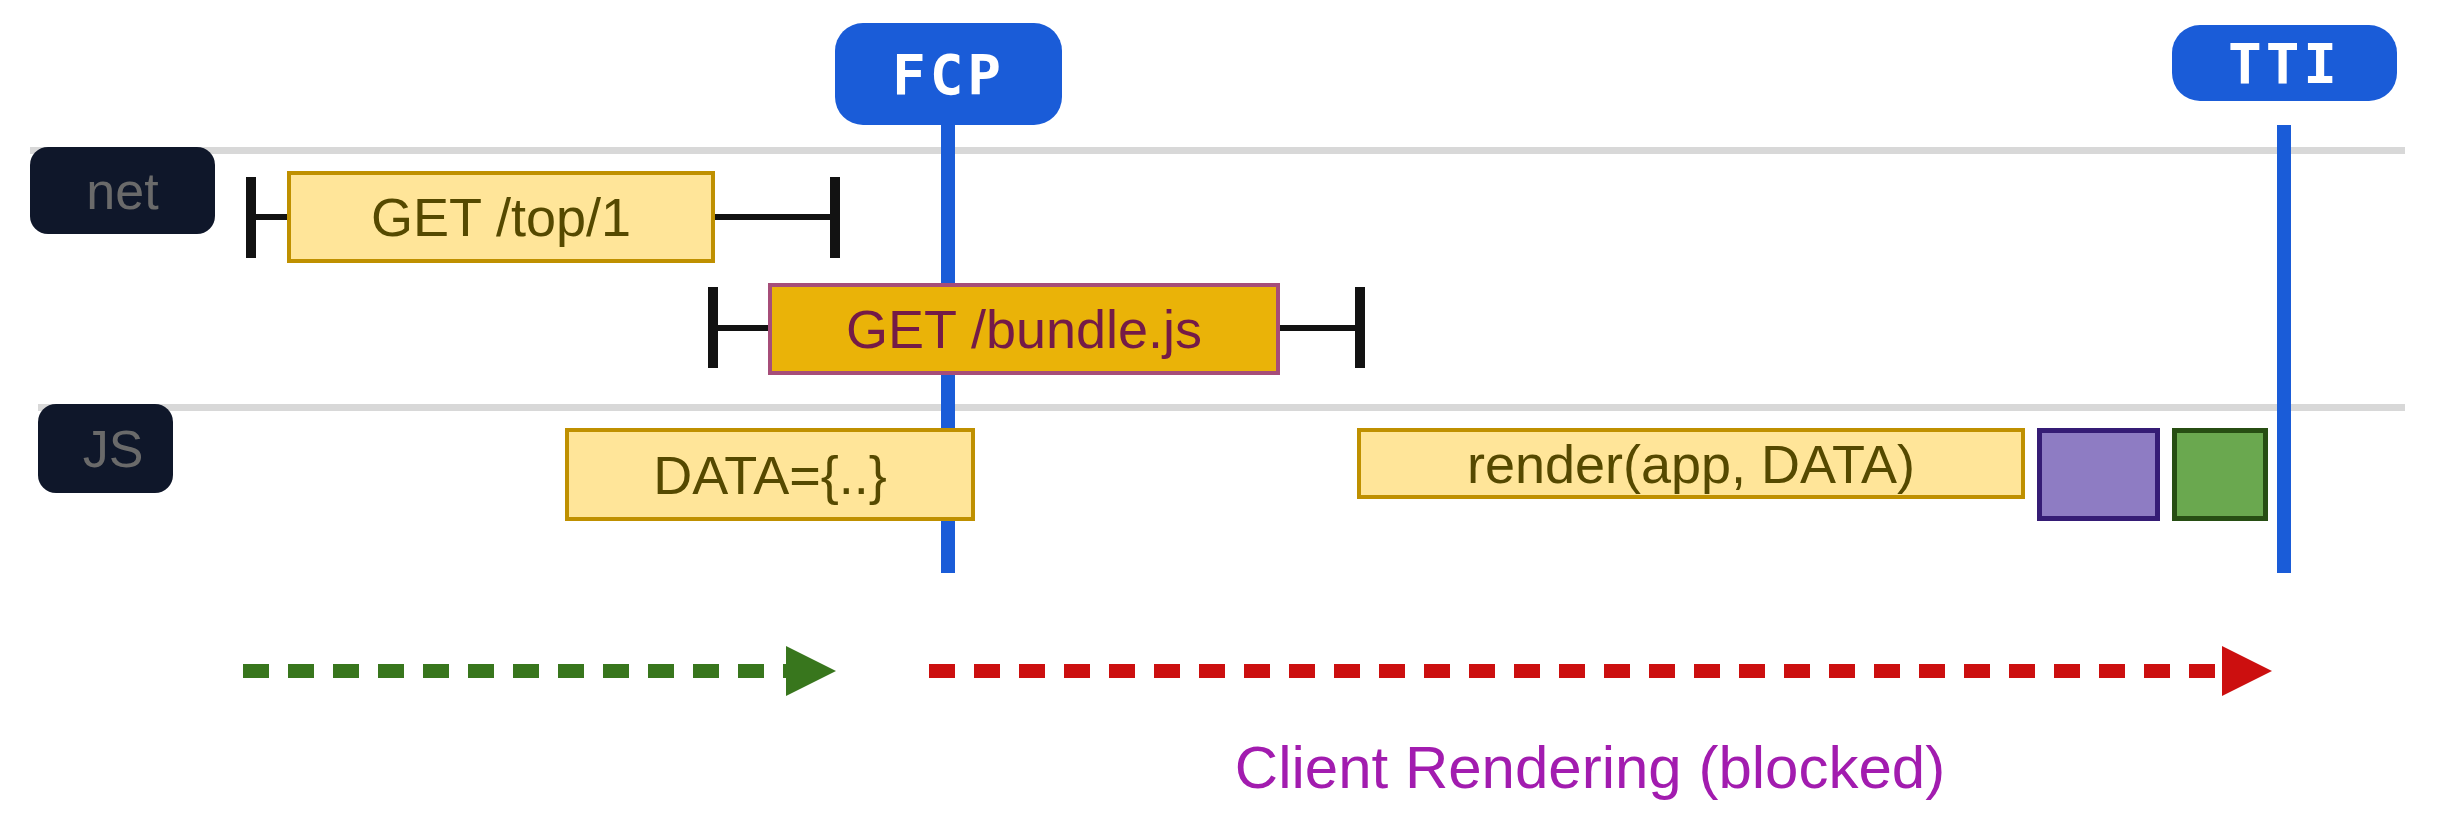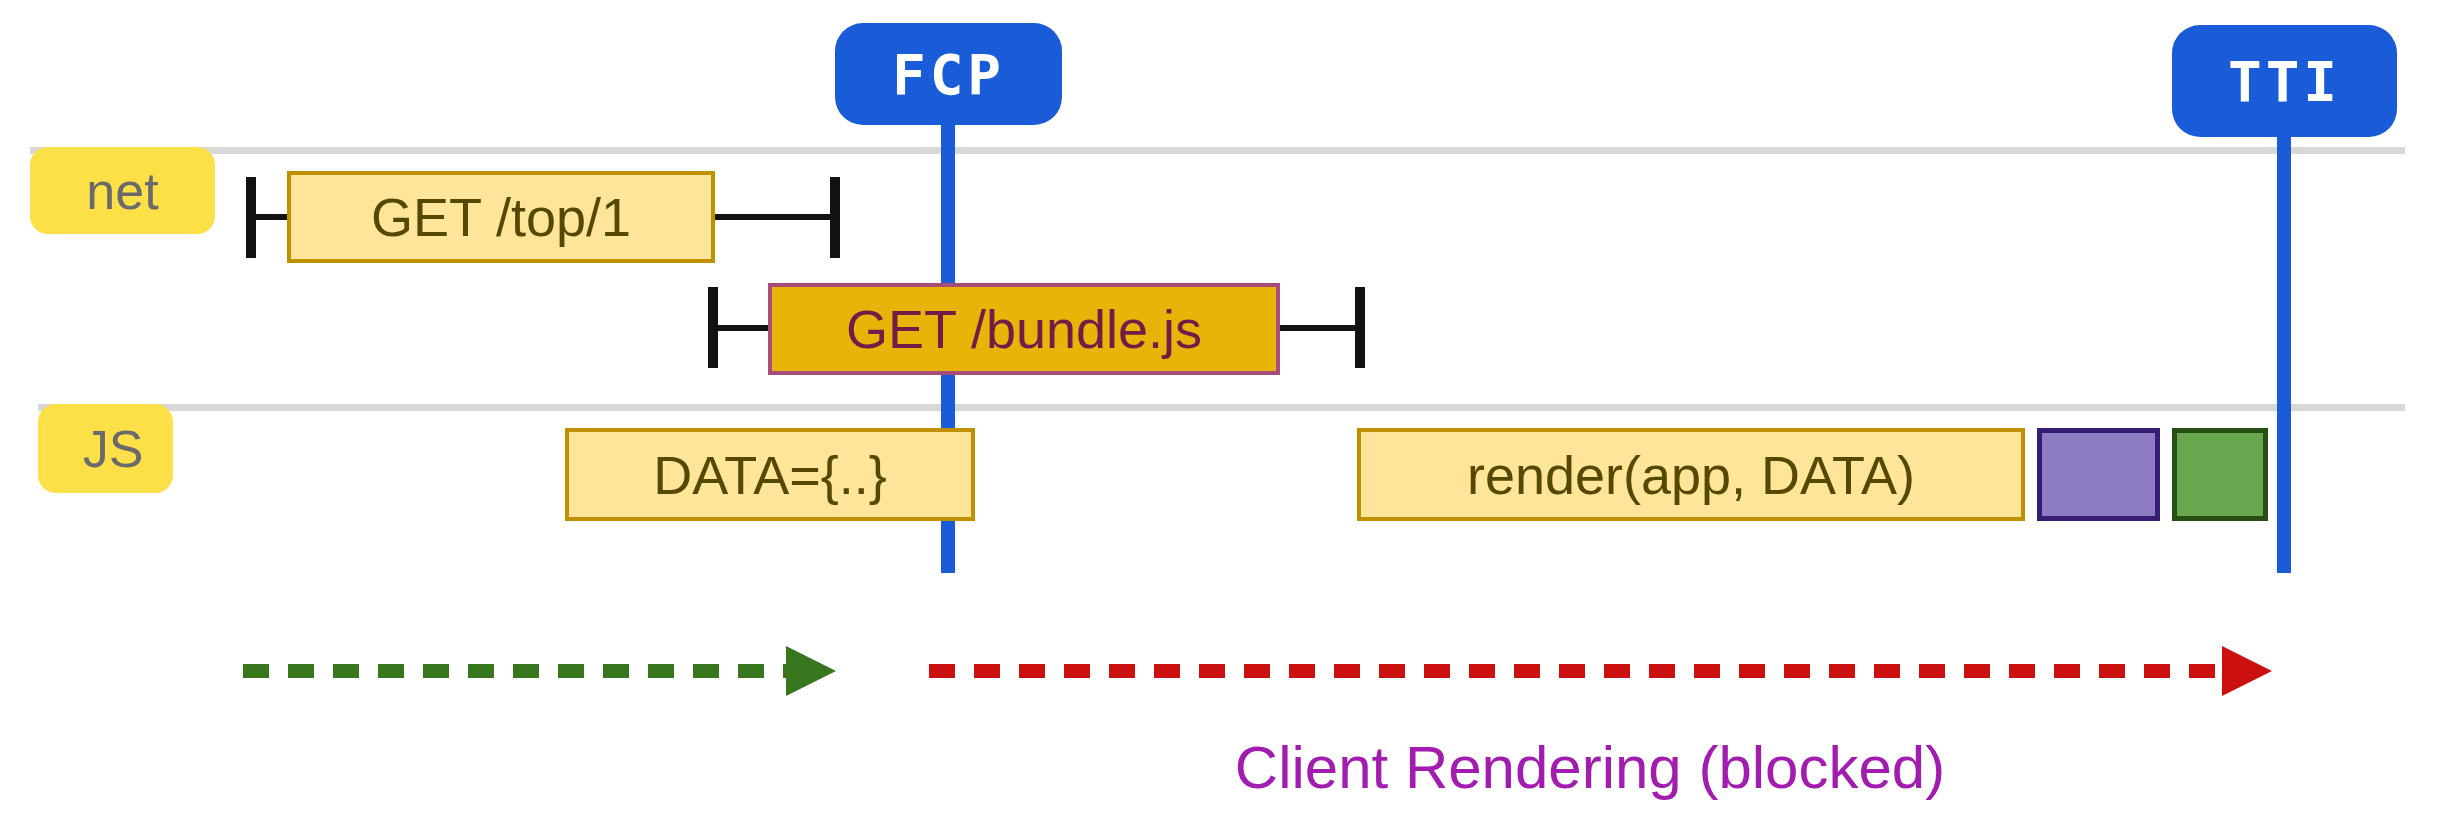--- a/index.html
+++ b/index.html
@@ -8,21 +8,21 @@
     width:2440px;height:824px;
     background:#ffffff;
     overflow:hidden;
     font-family:"Liberation Sans", sans-serif;
   }
   .abs{position:absolute;box-sizing:border-box;}
 
   
   .track{background:#d8d8d8;height:7px;}
   .lane-tab{
-    background:#fde047;border-radius:18px;
+    background:#0f172a;border-radius:18px;
     color:#6a6a6a;font-size:52px;
     display:flex;align-items:center;justify-content:center;
   }
 
   
   .badge{
     background:#1a5cd8;border-radius:28px;
     color:#ffffff;
     font-family:"DejaVu Sans Mono", monospace;
     font-weight:bold;font-size:56px;letter-spacing:4px;
@@ -80,30 +80,30 @@
   <div class="abs evtbox yellow" style="left:287px;top:171px;width:428px;height:92px;">
     <span>GET /top/1</span>
   </div>
   <div class="abs evtbox pink" style="left:768px;top:283px;width:512px;height:92px;">
     <span>GET /bundle.js</span>
   </div>
 
   <div class="abs evtbox yellow" style="left:565px;top:428px;width:410px;height:93px;">
     <span>DATA={..}</span>
   </div>
-  <div class="abs evtbox yellow" style="left:1357px;top:428px;width:668px;height:93px;">
+  <div class="abs evtbox yellow" style="left:1357px;top:428px;width:668px;height:71px;">
     <span>render(app, DATA)</span>
   </div>
   <div class="abs evtbox purple" style="left:2037px;top:428px;width:123px;height:93px;"></div>
   <div class="abs evtbox green" style="left:2172px;top:428px;width:96px;height:93px;"></div>
 
   <div class="abs badge" style="left:835px;top:23px;width:227px;height:102px;">
     <span>FCP</span>
   </div>
-  <div class="abs badge" style="left:2172px;top:25px;width:225px;height:112px;">
+  <div class="abs badge" style="left:2172px;top:25px;width:225px;height:76px;">
     <span>TTI</span>
   </div>
 
   <svg class="abs" style="left:0;top:0;" width="2440" height="824" viewBox="0 0 2440 824">
     <line x1="243" y1="671" x2="786" y2="671" stroke="#38761d" stroke-width="14" stroke-dasharray="26 19"></line>
     <polygon points="836,671 786,646 786,696" fill="#38761d"></polygon>
     <line x1="929" y1="671" x2="2222" y2="671" stroke="#cc0f0f" stroke-width="14" stroke-dasharray="26 19"></line>
     <polygon points="2272,671 2222,646 2222,696" fill="#cc0f0f"></polygon>
   </svg>
 

